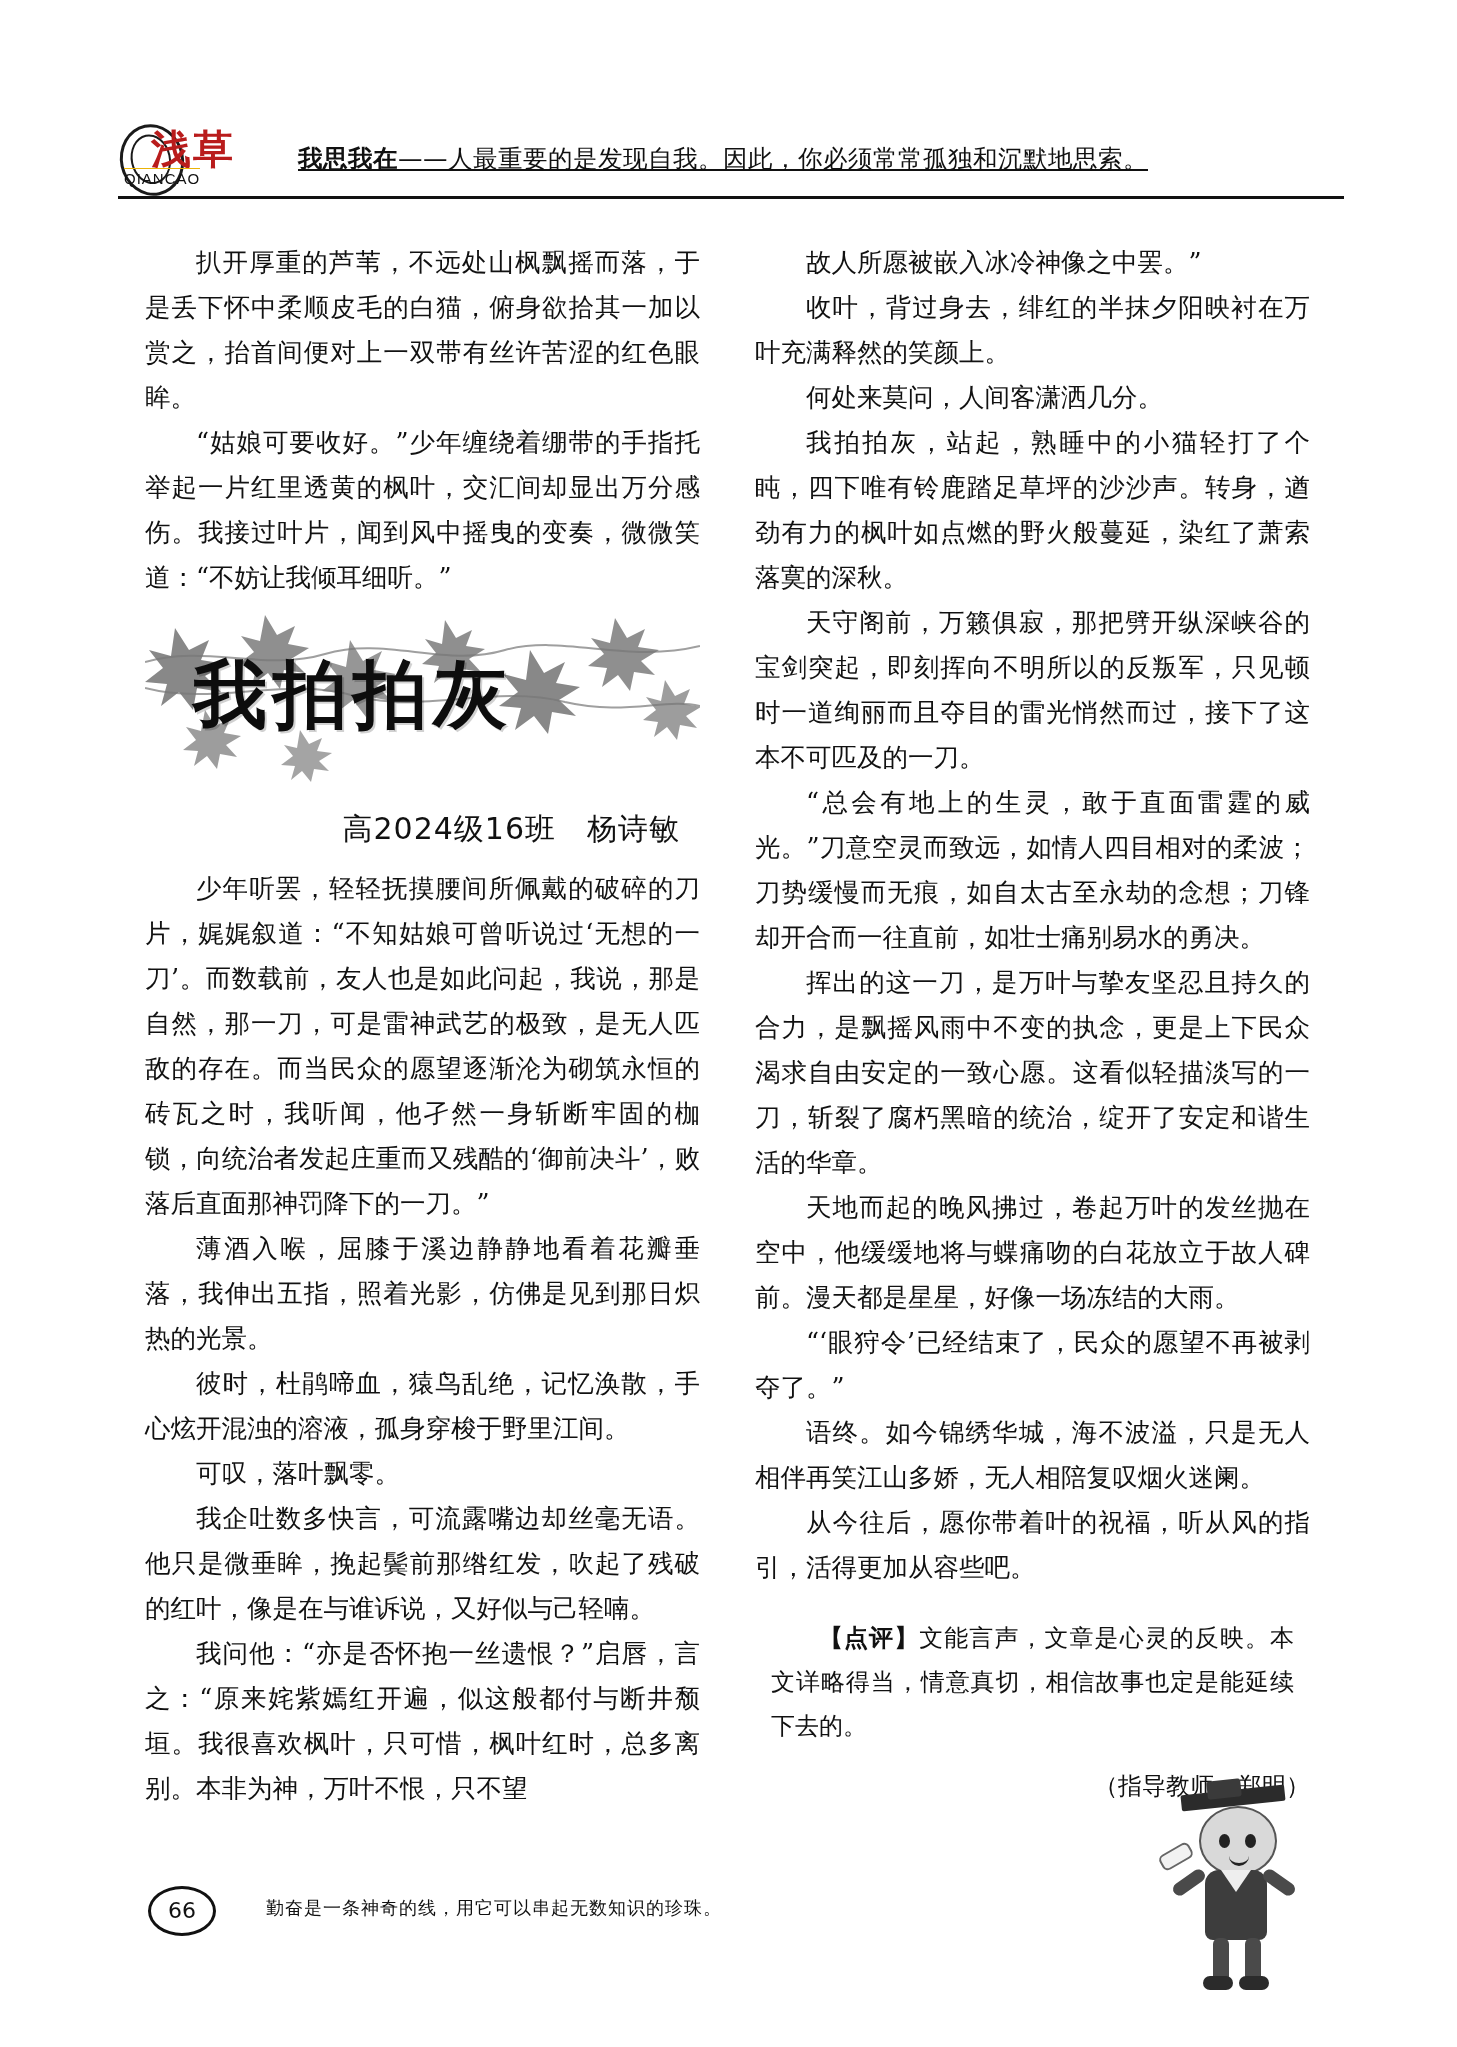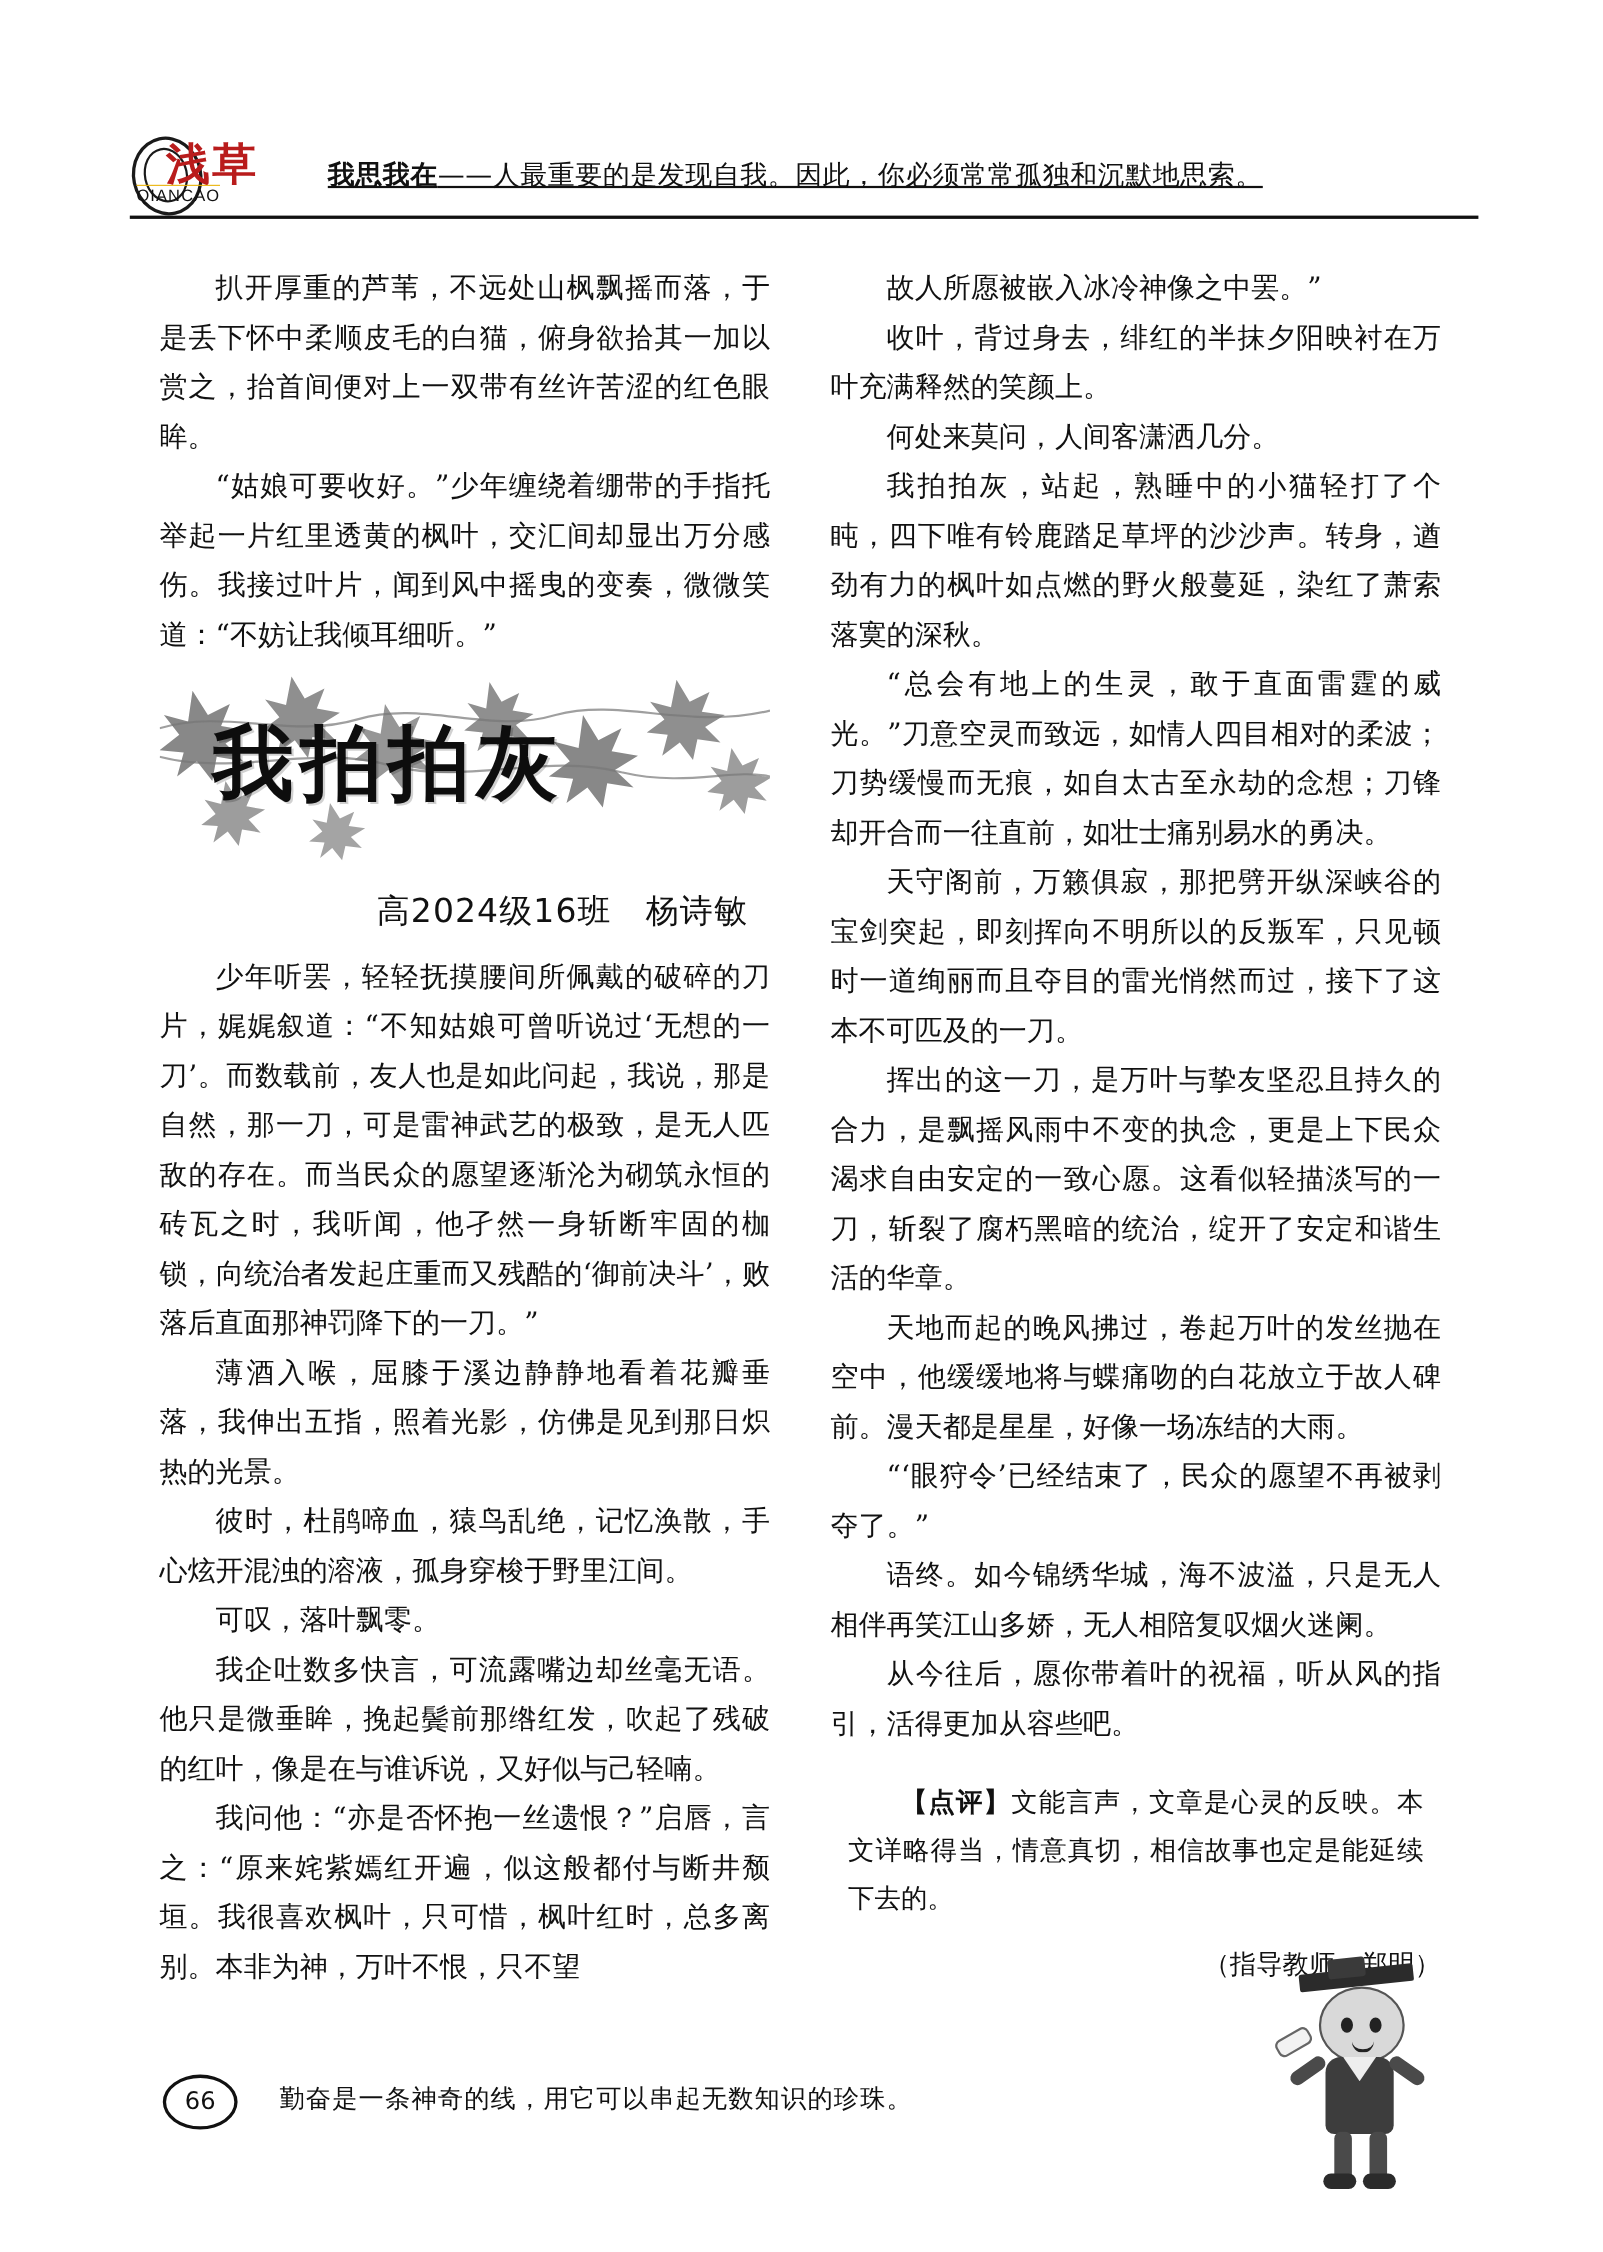--- a/index.html
+++ b/index.html
@@ -185,24 +185,24 @@
     height: 44px;
     border: 3px solid #111;
     border-radius: 50%;
     text-align: center;
     line-height: 44px;
     font-size: 22px;
     font-family: "DejaVu Sans", "Liberation Sans", sans-serif;
   }
   .footer-motto {
     position: absolute;
-    left: 136px;
+    left: 148px;
     top: 6px;
     font-family: "DejaVu Sans", "Liberation Sans", sans-serif;
-    font-size: 23px;
+    font-size: 18px;
     letter-spacing: 1px;
     line-height: 44px;
     text-align: right;
   }
 
   
   .mascot {
     position: absolute;
     left: 1155px;
     top: 1790px;
@@ -369,22 +369,22 @@
     <p>可叹，落叶飘零。</p>
     <p>我企吐数多快言，可流露嘴边却丝毫无语。他只是微垂眸，挽起鬓前那绺红发，吹起了残破的红叶，像是在与谁诉说，又好似与己轻喃。</p>
     <p>我问他：“亦是否怀抱一丝遗恨？”启唇，言之：“原来姹紫嫣红开遍，似这般都付与断井颓垣。我很喜欢枫叶，只可惜，枫叶红时，总多离别。本非为神，万叶不恨，只不望</p>
   </div>
 
   <div class="col col-right">
     <p>故人所愿被嵌入冰冷神像之中罢。”</p>
     <p>收叶，背过身去，绯红的半抹夕阳映衬在万叶充满释然的笑颜上。</p>
     <p>何处来莫问，人间客潇洒几分。</p>
     <p>我拍拍灰，站起，熟睡中的小猫轻打了个盹，四下唯有铃鹿踏足草坪的沙沙声。转身，遒劲有力的枫叶如点燃的野火般蔓延，染红了萧索落寞的深秋。</p>
+    <p>天守阁前，万籁俱寂，那把劈开纵深峡谷的宝剑突起，即刻挥向不明所以的反叛军，只见顿时一道绚丽而且夺目的雷光悄然而过，接下了这本不可匹及的一刀。</p>
     <p>“总会有地上的生灵，敢于直面雷霆的威光。”刀意空灵而致远，如情人四目相对的柔波；刀势缓慢而无痕，如自太古至永劫的念想；刀锋却开合而一往直前，如壮士痛别易水的勇决。</p>
-    <p>天守阁前，万籁俱寂，那把劈开纵深峡谷的宝剑突起，即刻挥向不明所以的反叛军，只见顿时一道绚丽而且夺目的雷光悄然而过，接下了这本不可匹及的一刀。</p>
     <p>挥出的这一刀，是万叶与挚友坚忍且持久的合力，是飘摇风雨中不变的执念，更是上下民众渴求自由安定的一致心愿。这看似轻描淡写的一刀，斩裂了腐朽黑暗的统治，绽开了安定和谐生活的华章。</p>
     <p>天地而起的晚风拂过，卷起万叶的发丝抛在空中，他缓缓地将与蝶痛吻的白花放立于故人碑前。漫天都是星星，好像一场冻结的大雨。</p>
     <p>“‘眼狩令’已经结束了，民众的愿望不再被剥夺了。”</p>
     <p>语终。如今锦绣华城，海不波溢，只是无人相伴再笑江山多娇，无人相陪复叹烟火迷阑。</p>
     <p>从今往后，愿你带着叶的祝福，听从风的指引，活得更加从容些吧。</p>
 
     <div class="review">
       <p><span class="bracket">【点评】</span><span>文能言声，文章是心灵的反映。本文详略得当，情意真切，相信故事也定是能延续下去的。</span></p>
       <span class="teacher">（指导教师：郑明）</span>
     </div>

